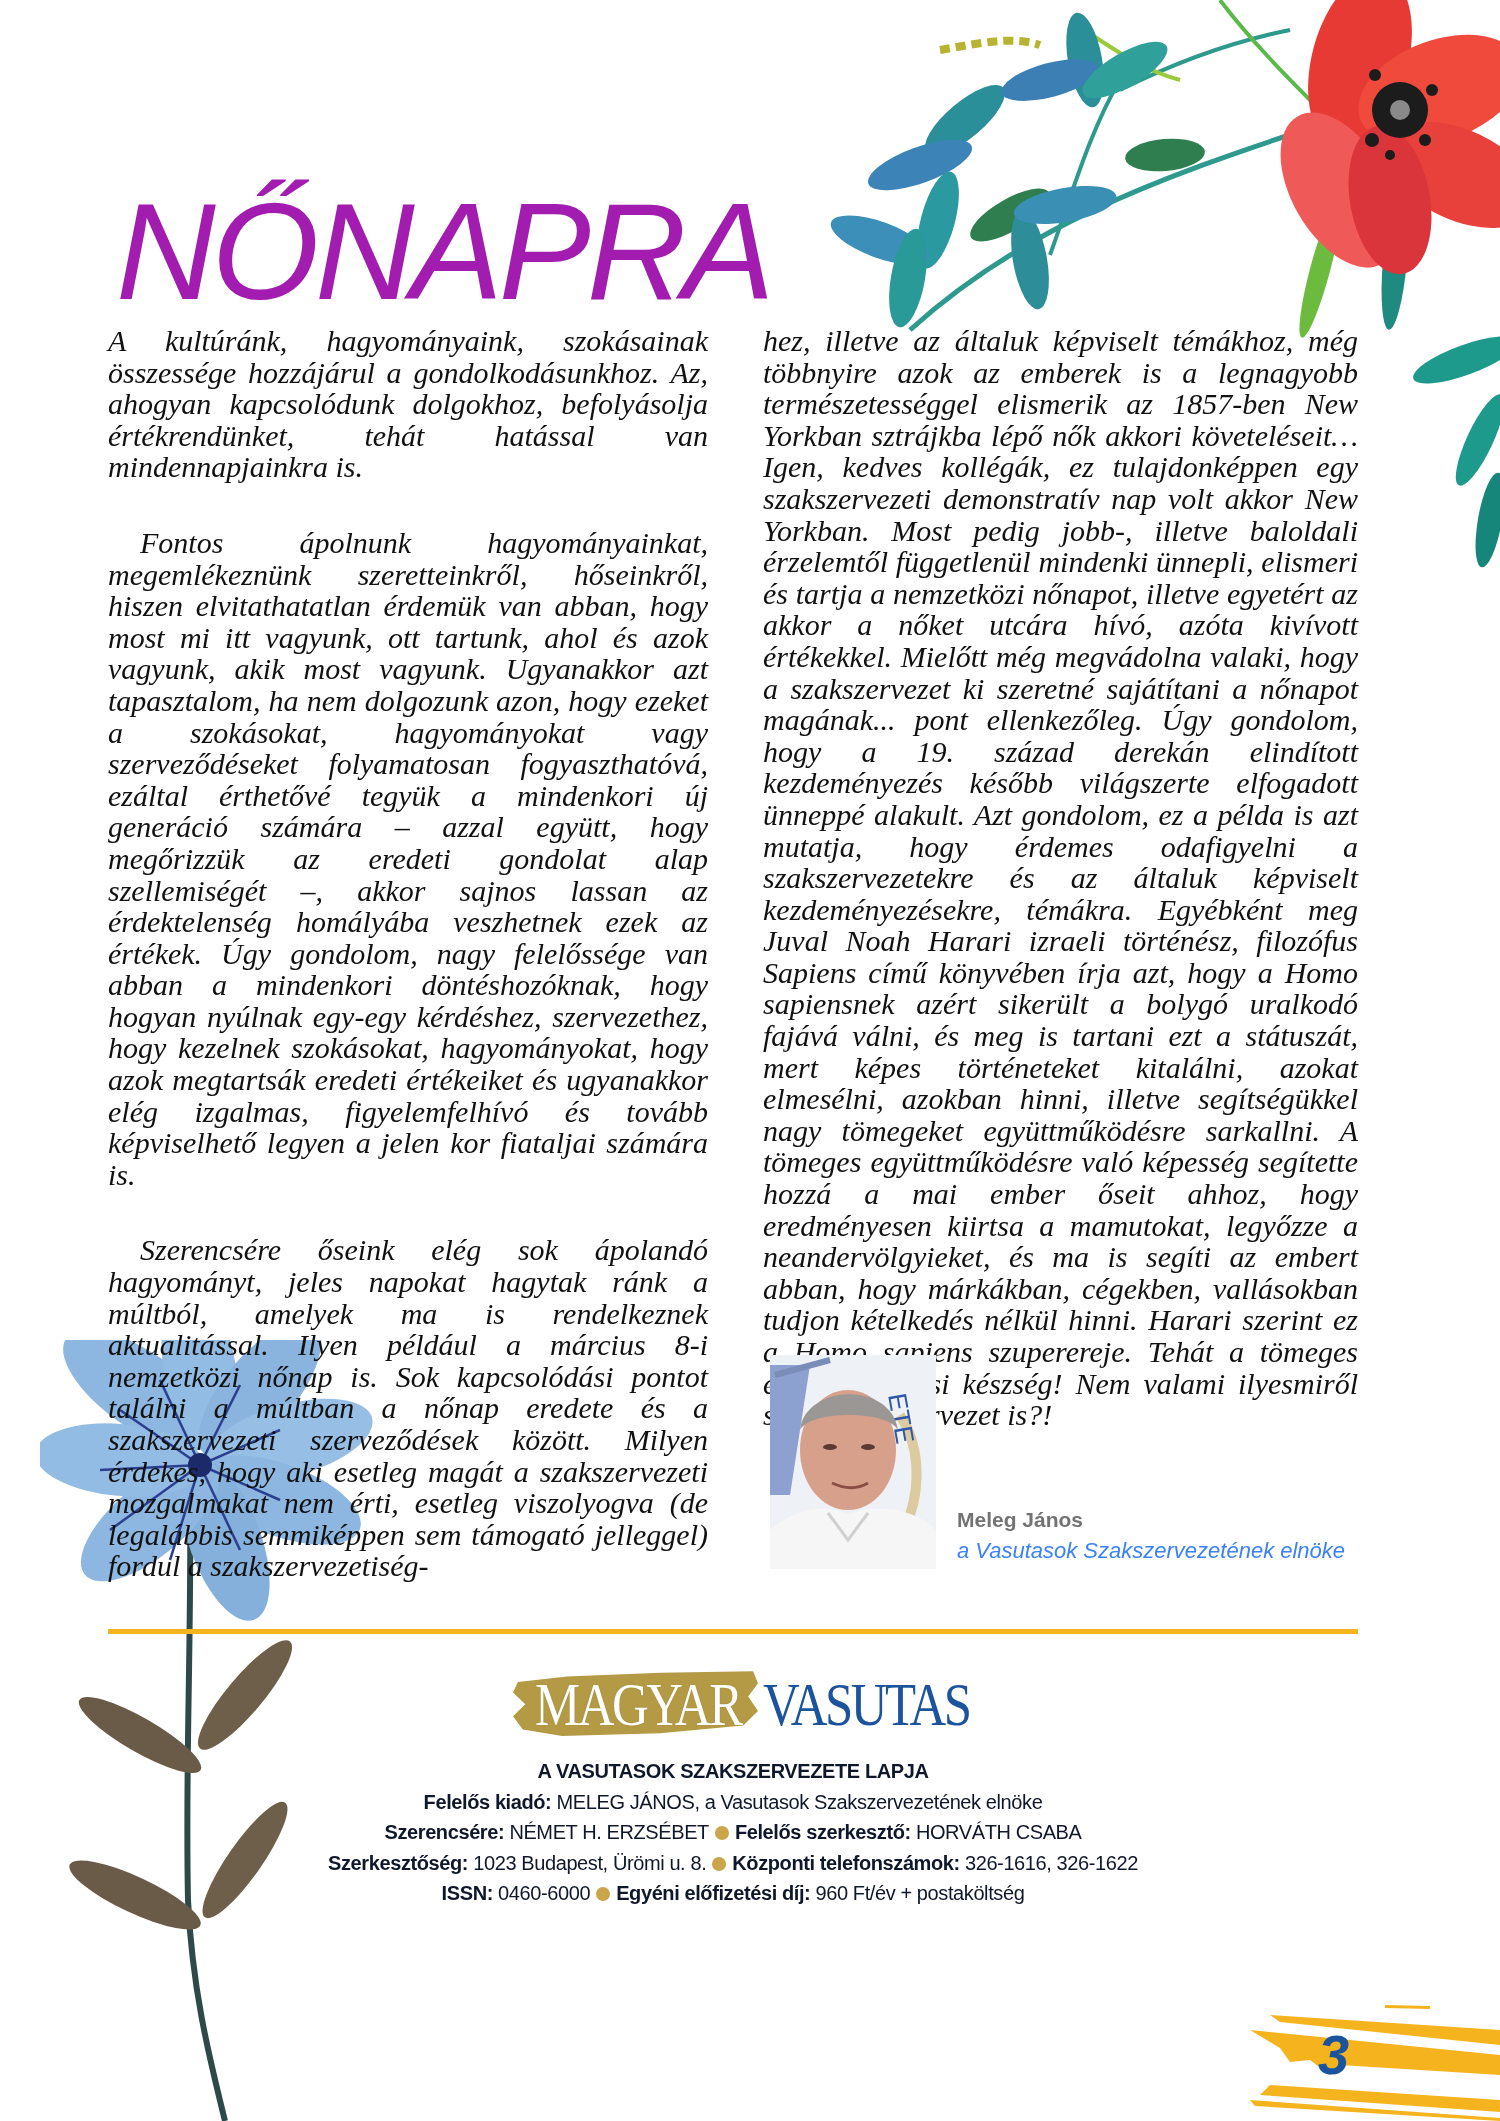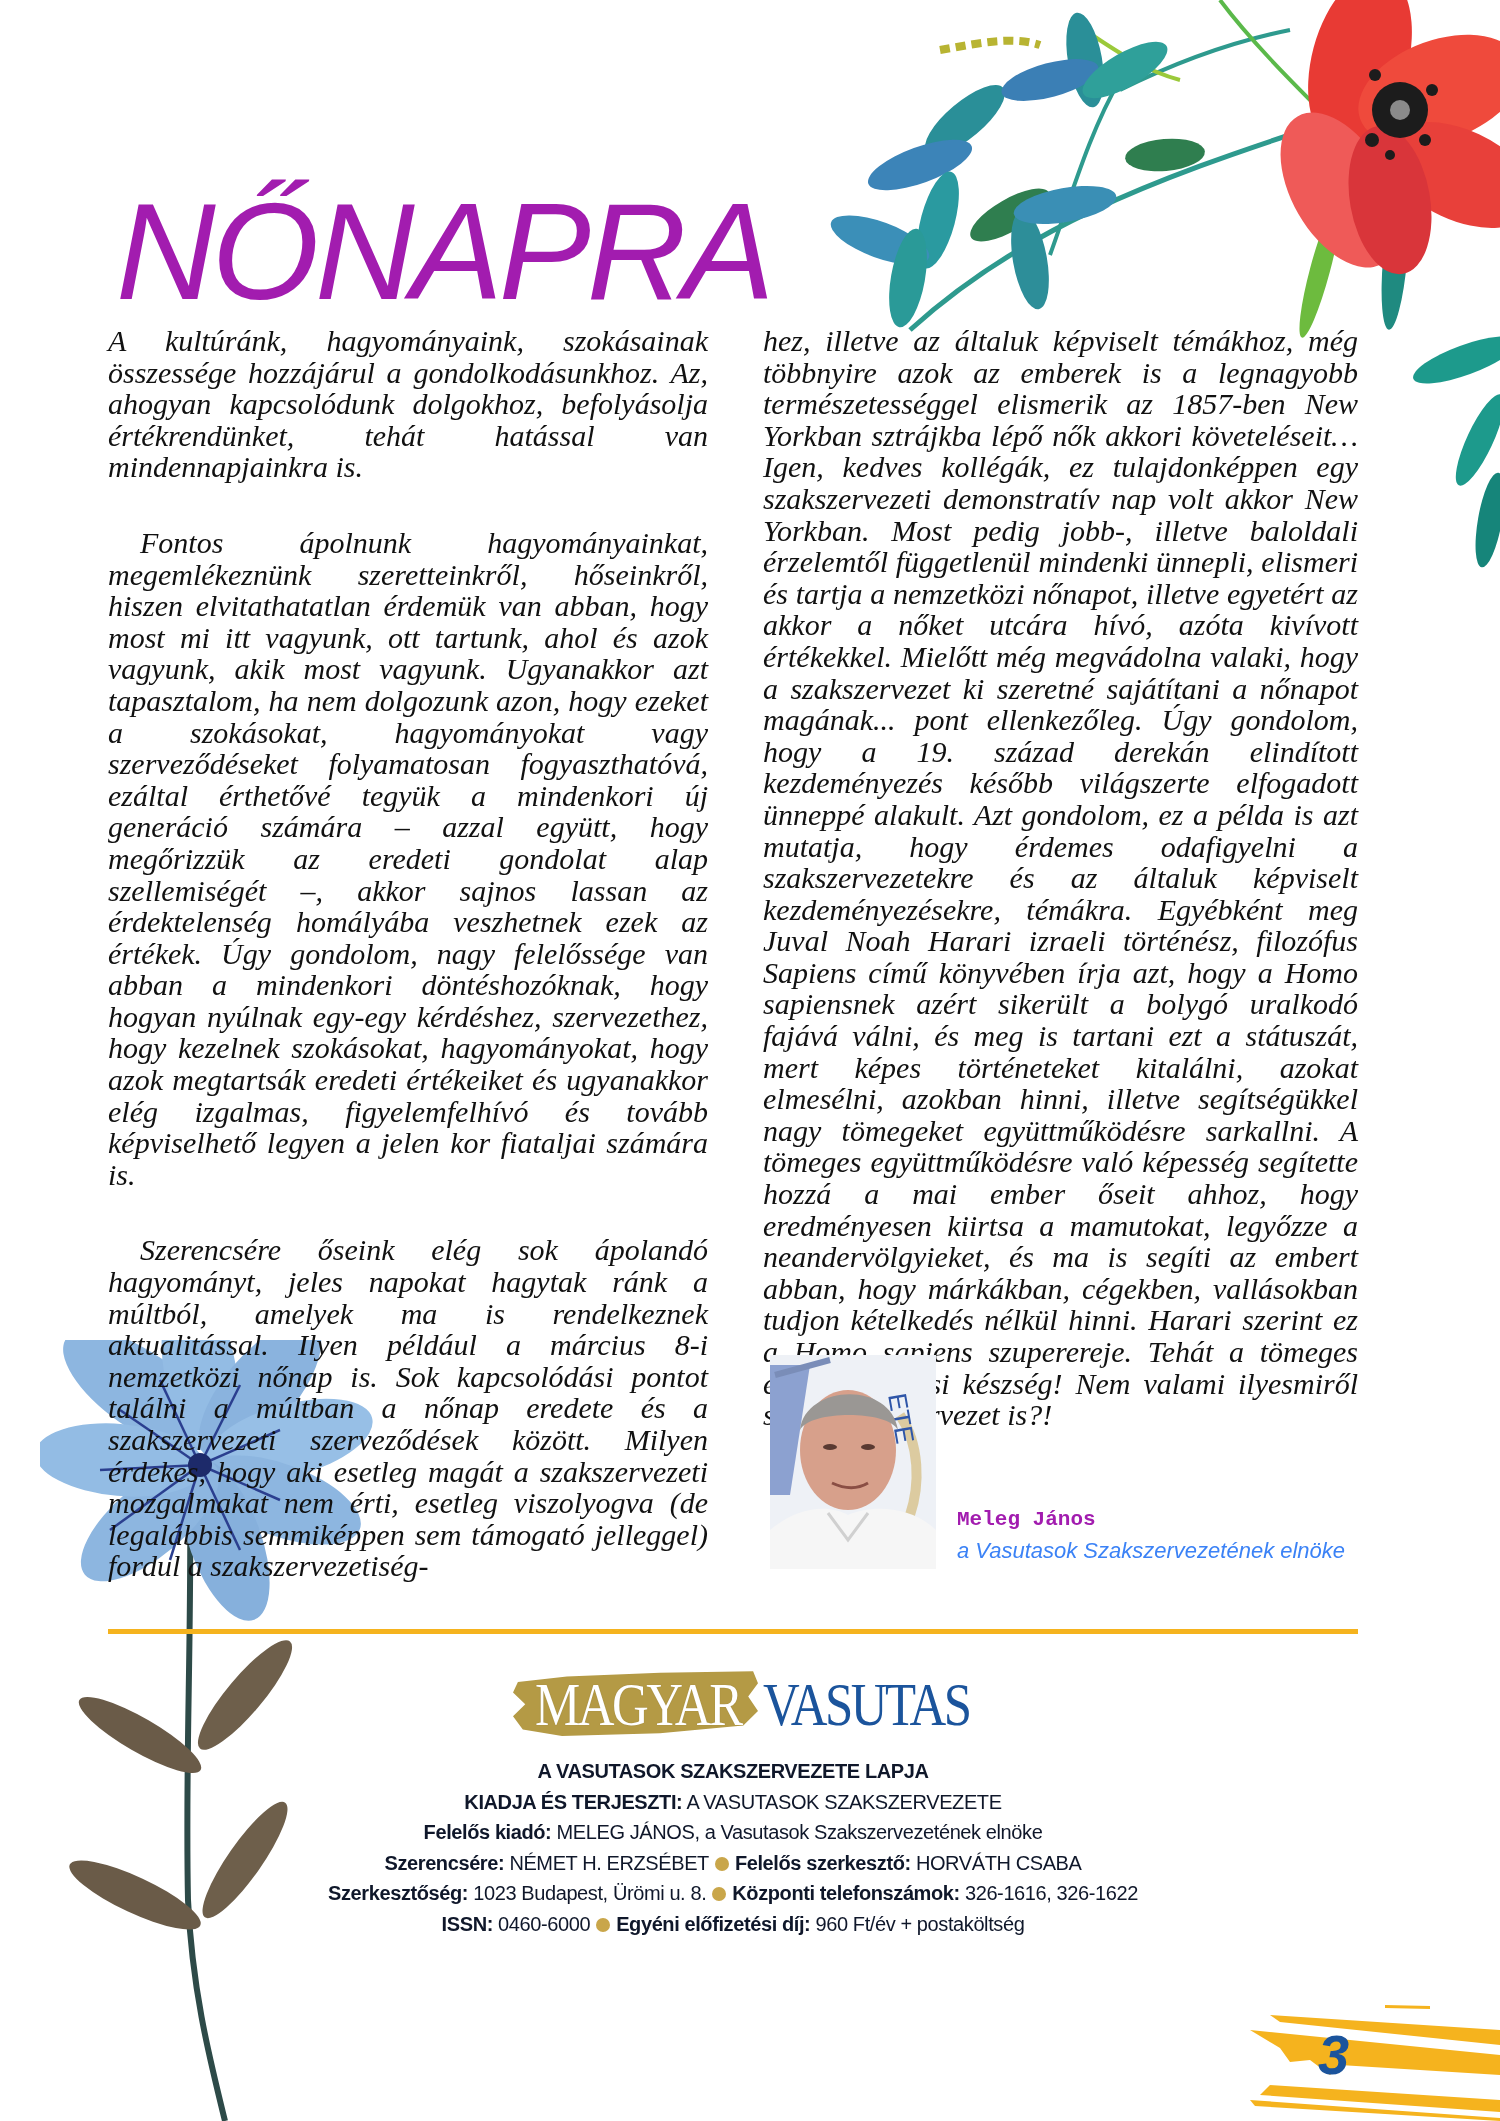--- a/index.html
+++ b/index.html
@@ -43,22 +43,22 @@
     .col p.indent { text-indent: 32px; margin-top: 44px; }
 
     
     .author-photo {
       left: 770px; top: 1355px; width: 166px; height: 214px;
       overflow: hidden;
       background: linear-gradient(180deg, #e9eef5 0%, #f3f3f3 100%);
     }
     .author-name {
       left: 957px; top: 1508px;
-      font-family: Liberation Mono, monospace;
-      font-weight: bold; font-size: 21px; color: #a21caf;
+      font-family: Liberation Sans, sans-serif;
+      font-weight: bold; font-size: 21px; color: #737373;
     }
     .author-role {
       left: 957px; top: 1538px;
       font-family: "Liberation Sans", sans-serif;
       font-style: italic; font-size: 22px; color: #3b82f6;
     }
 
     
     .divider { left: 108px; top: 1629px; width: 1250px; height: 5px; background: #f5b31e; }
 
@@ -220,21 +220,20 @@
 <div class="abs divider"></div>
 
 <div class="abs logo">
   <div class="abs logo-brush"></div>
   <div class="abs logo-magyar">MAGYAR</div>
   <div class="abs logo-vasutas">VASUTAS</div>
 </div>
 
 <div class="abs imprint">
   <div class="line"><b>A VASUTASOK  SZAKSZERVEZETE LAPJA</b></div>
-  <div class="line"><b>KIADJA ÉS TERJESZTI:</b><span> A VASUTASOK SZAKSZERVEZETE</span></div>
   <div class="line"><b>Felelős kiadó:</b><span> MELEG JÁNOS, a Vasutasok Szakszervezetének elnöke</span></div>
   <div class="line"><b>Szerencsére:</b><span> NÉMET H. ERZSÉBET</span><span class="dot"></span><b>Felelős szerkesztő:</b><span> HORVÁTH CSABA</span></div>
   <div class="line"><b>Szerkesztőség:</b><span> 1023 Budapest, Ürömi u. 8.</span><span class="dot"></span><b>Központi telefonszámok:</b><span> 326-1616, 326-1622</span></div>
   <div class="line"><b>ISSN:</b><span> 0460-6000</span><span class="dot"></span><b>Egyéni előfizetési díj:</b><span> 960 Ft/év + postaköltség</span></div>
 </div>
 
 <svg class="abs pagenum-art" viewBox="0 0 280 131">
   <path d="M50 25 L280 40 L280 55 L60 32 Z" fill="#f5b31e"></path>
   <path d="M30 40 L280 65 L280 85 L120 75 L110 85 L90 70 L70 72 L60 58 Z" fill="#f5b31e"></path>
   <path d="M50 95 L280 110 L280 122 L40 105 Z" fill="#f5b31e"></path>

